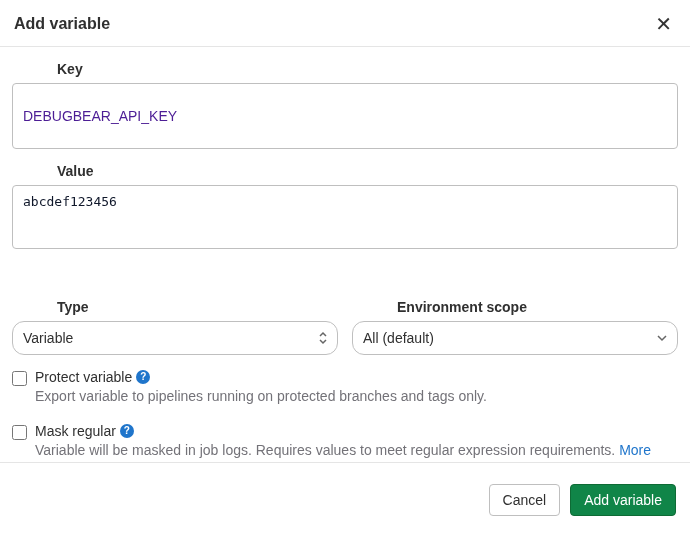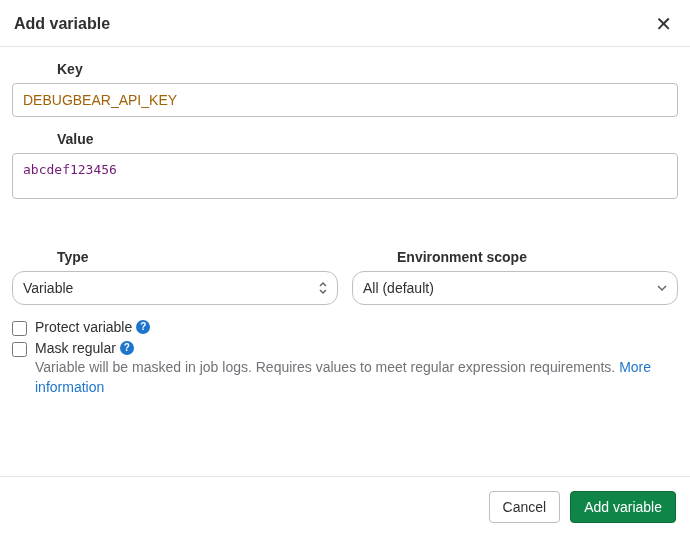--- a/index.html
+++ b/index.html
@@ -35,35 +35,35 @@
       display: block;
       font-weight: 600;
       font-size: 14px;
       margin-bottom: 6px;
       padding-left: 45px;
     }
     .text-input {
       width: 100%;
       border: 1px solid #bfbfbf;
       border-radius: 4px;
-      padding: 8px 10px;
+      padding: 24px 10px;
       font-size: 14px;
       font-family: inherit;
-      color: #a16207;
+      color: #4c1d95;
     }
     .textarea {
       width: 100%;
       border: 1px solid #bfbfbf;
       border-radius: 4px;
       padding: 8px 10px;
       font-size: 13px;
       font-family: ui-monospace, SFMono-Regular, Menlo, Consolas, monospace;
-      color: #701a75;
+      color: #0f172a;
       resize: none;
-      height: 46px;
+      height: 64px;
     }
     .row {
       display: flex;
       gap: 14px;
     }
     .col { flex: 1; margin-top: 33px; }
     .select-wrap {
       position: relative;
     }
     .select {
@@ -121,21 +121,21 @@
     .flag-desc {
       color: #737278;
       font-size: 14px;
       margin-top: 2px;
       margin-bottom: 12px;
       line-height: 1.4;
     }
     .link { color: #1f75cb; cursor: pointer; }
     .modal-footer {
       border-top: 1px solid #e5e5e5;
-      padding: 14px 14px;
+      padding: 21px 14px;
       display: flex;
       justify-content: flex-end;
       gap: 10px;
     }
     .btn {
       border-radius: 4px;
       padding: 7px 13px;
       font-size: 14px;
       cursor: pointer;
       font-family: inherit;
@@ -208,20 +208,21 @@
 
     <div class="field">
 
       <div class="flag-item">
         <input type="checkbox" class="flag-checkbox" style="">
         <div class="flag-content">
           <div class="flag-title-row">
             <span class="flag-title">Protect variable</span>
             <span class="help-icon">?</span>
           </div>
+          <div class="flag-desc">Export variable to pipelines running on protected branches and tags only.</div>
         </div>
       </div>
 
       <div class="flag-item">
         <input type="checkbox" class="flag-checkbox" style="">
         <div class="flag-content">
           <div class="flag-title-row">
             <span class="flag-title">Mask regular</span>
             <span class="help-icon">?</span>
           </div>

